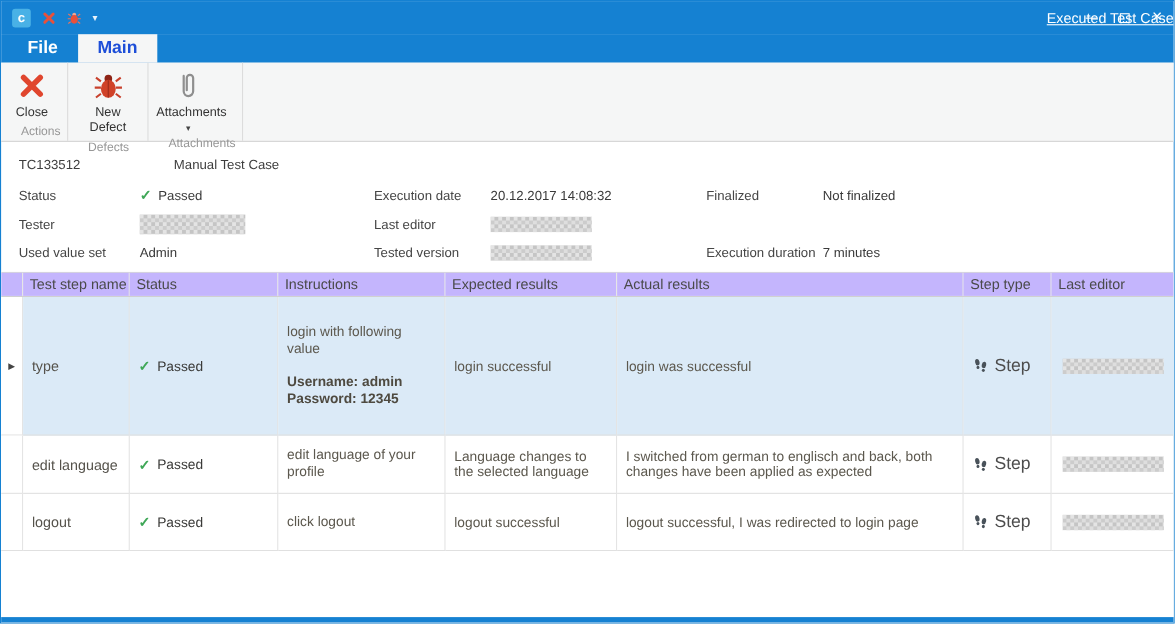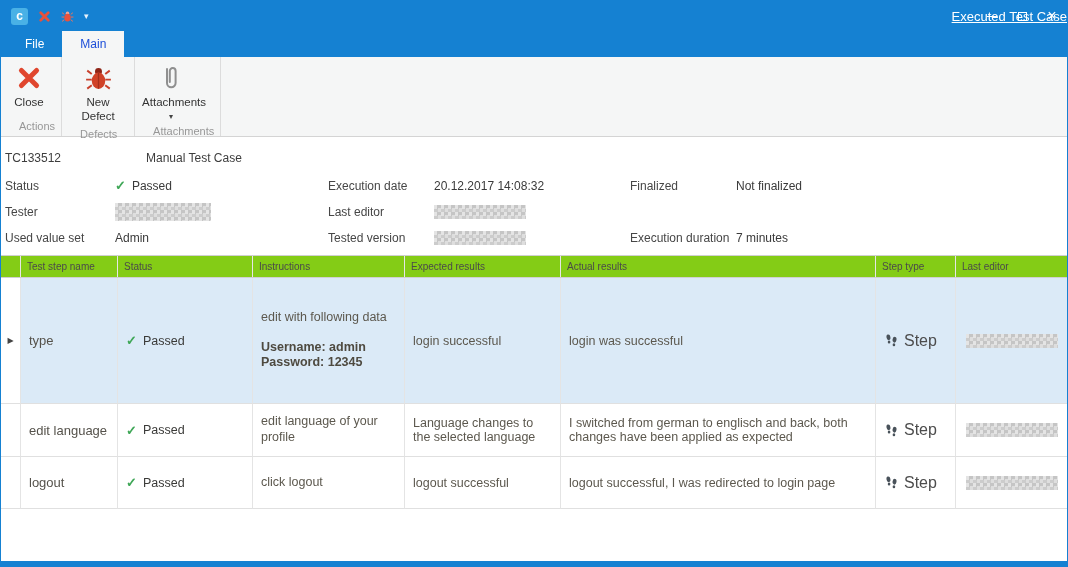--- a/index.html
+++ b/index.html
@@ -28,41 +28,41 @@
     font-size:13px; color:#fff; pointer-events:none;text-decoration:underline;
   }
   .win-controls { margin-left:auto; display:flex; align-items:center; z-index:2; }
   .wc { width:30px; height:30px; display:flex; align-items:center; justify-content:center; color:#fff; }
   .min-bar { width:10px; height:1px; background:#fff; display:block; }
   .max-box { width:9px; height:9px; border:1px solid #fff; display:block; }
   .wc.close { font-size:16px; line-height:1; }
   
   .tabs-row { height:26px; background:#1581d2; display:flex; align-items:stretch; padding-left:6px; flex:0 0 auto; }
   .tab {
-    padding:0 18px; font-size:12px; color:#fff;
-    display:flex; align-items:center;
+    padding:0 18px; font-size:16px; color:#fff;
+    display:flex; align-items:center;font-weight:bold;
   }
   .tab.active { background:#f5f6f6; color:#1d4ed8; }
   
   .ribbon {
     background:#f5f6f6; border-bottom:1px solid #d4d4d4;
-    display:flex; height:80px; flex:0 0 auto;
+    display:flex; height:72px; flex:0 0 auto;
   }
   .rgroup { display:flex; flex-direction:column; border-right:1px solid #dcdcdc; }
   .rbtns { flex:1; display:flex; align-items:stretch; padding:3px 3px 0 3px; }
   .rbtn {
     min-width:50px; padding:2px 4px; display:flex; flex-direction:column; align-items:center;
     font-size:11.5px; color:#333; text-align:center; border-radius:2px;
   }
   .ricon { height:32px; display:flex; align-items:center; justify-content:center; margin-bottom:2px; }
   .rlabel { line-height:1.2; max-width:58px; }
   .rbtn .drop-caret { font-size:8px; color:#444; margin-top:2px; }
   .rcaption { font-size:11px; color:#979797; padding:2px 6px 4px 6px;margin-left:12px; }
   
-  .details { padding:14px 0 10px 4px; flex:0 0 auto; font-size:12px; color:#3d3d3d; }
+  .details { padding:14px 0 10px 16px; flex:0 0 auto; font-size:12px; color:#3d3d3d; }
   .d-top { display:flex; margin-bottom:13px; }
   .d-id { width:141px; }
   .d-grid {
     display:grid;
     grid-template-columns:110px 213px 106px 196px 106px auto;
     row-gap:10px; align-items:center;
   }
   .d-label { color:#464646; }
   .d-value { color:#3a3a3a; display:flex; align-items:center; }
   .check { color:#3fa757; font-weight:bold; margin-right:6px; font-size:13px; }
@@ -73,23 +73,23 @@
   }
   .redact.tall { height:18px; width:96px; }
   
   .table-area { flex:1; display:flex; flex-direction:column; overflow:hidden; background:#fff; }
   .tgrid-row {
     display:grid;
     grid-template-columns:20px 97px 135px 152px 156px 315px 80px 1fr;
   }
   .thead { border-top:1px solid #d0d0d0; border-bottom:1px solid #d0d0d0; flex:0 0 auto; }
   .th {
-    font-size:10px; color:#4a4a4a; padding:3px 6px;
+    font-size:13px; color:#4a4a4a; padding:3px 6px;
     border-right:1px solid #e6e6e6; white-space:nowrap; overflow:hidden;
-    display:flex; align-items:center; height:21px; background:#84cc16;text-align:right;
+    display:flex; align-items:center; height:21px; background:#c4b5fd;text-align:right;
   }
   .th:last-child { border-right:none; }
   .trow { flex:0 0 auto; }
   .td {
     border-right:1px solid #e4e4e4; border-bottom:1px solid #e0e0e0;
     padding:5px 8px; font-size:12.5px; color:#5c584e;
     display:flex; flex-direction:column; justify-content:center;
   }
   .td:last-child { border-right:none; }
   .td.v-top { justify-content:center; }
@@ -256,21 +256,21 @@
       <div class="td">
           <span class="cell-name">type</span>
         </div>
       <div class="td">
         <span class="status-wrap">
             <span class="check">✓</span>
             <span>Passed</span>
           </span>
       </div>
       <div class="td">
-        <div class="instr-line">edit with following data</div>
+        <div class="instr-line">login with following value</div>
         <div class="instr-gap"></div>
         <div class="instr-line bold">Username: admin</div>
         <div class="instr-line bold">Password: 12345</div>
       </div>
       <div class="td v-top">
           <span>login successful</span>
         </div>
       <div class="td v-top">
           <span>login was successful</span>
         </div>

